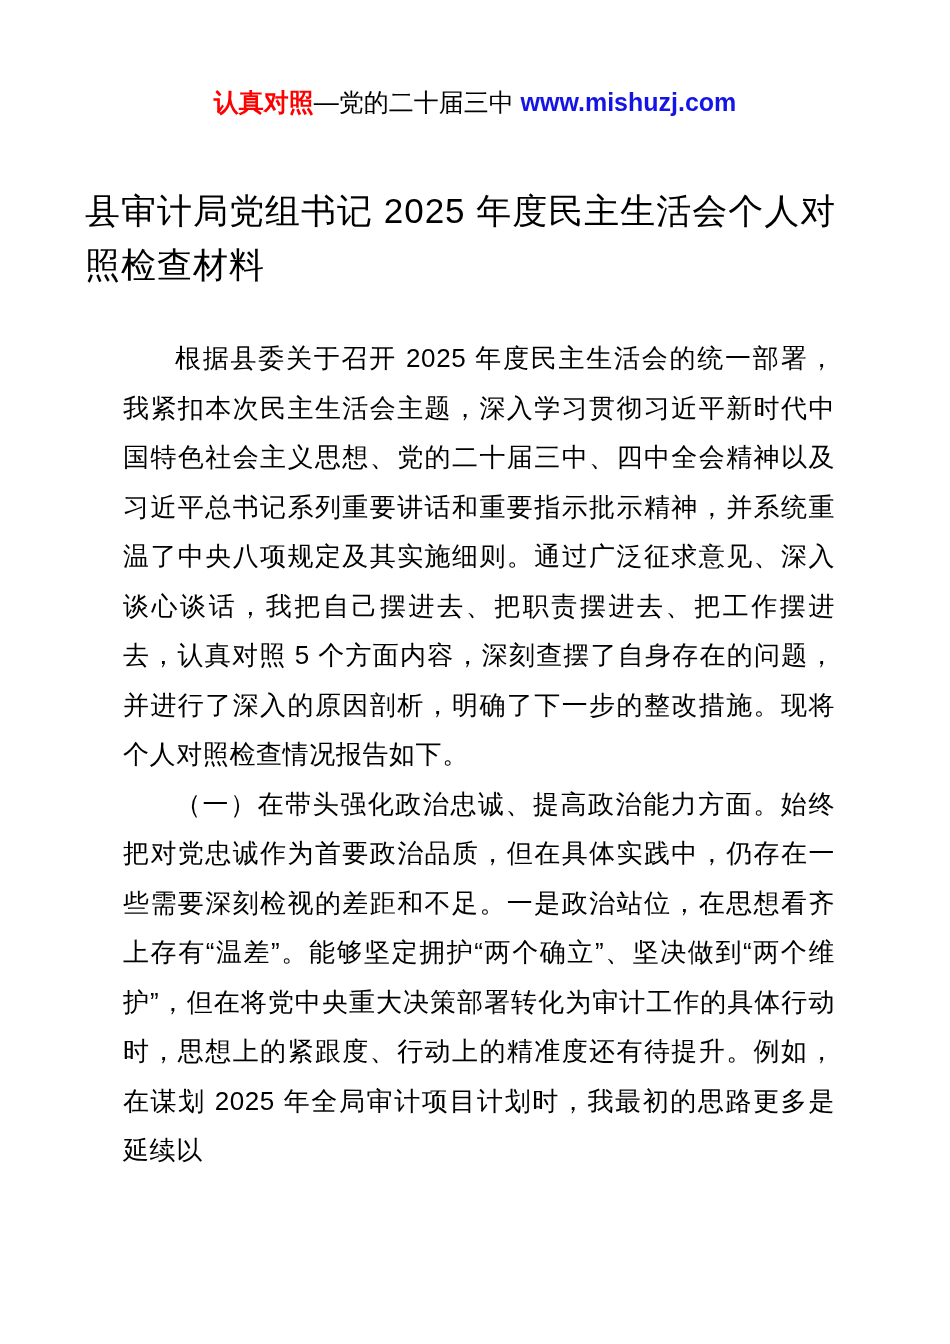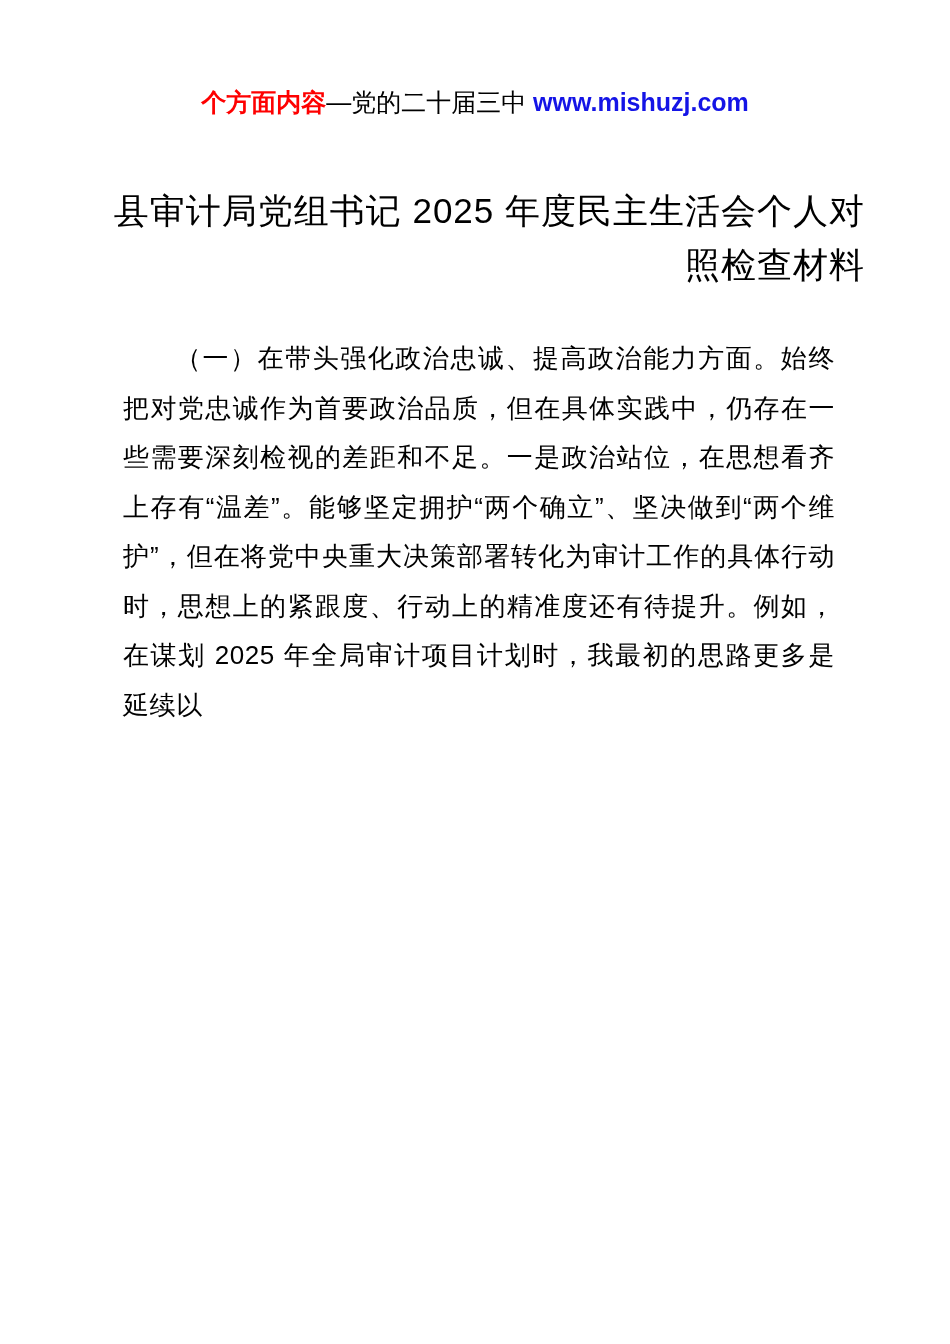--- a/index.html
+++ b/index.html
@@ -33,21 +33,21 @@
     color: #000000;
   }
   .banner .url {
     color: var(--url-color, #0000ee);
     font-weight: bold;
   }
   
   .doc-title {
     margin: 64px auto 0 auto;
     width: 780px;
-    text-align: right;
+    text-align: left;
     font-size: 35px;
     line-height: 54px;
     font-weight: 400;
     letter-spacing: 1px;
   }
   
   .content {
     width: 712px;
     margin: 42px 115px 0 123px;
   }
@@ -64,23 +64,24 @@
   .para .bold-run {
     font-weight: 400;
   }
 </style>
 </head>
 <body>
 
 <div class="page">
 
   <div class="banner">
-    <span class="brand">个方面内容</span><span class="dash">—</span><span class="tagline">党的二十届三中</span>
+    <span class="brand">认真对照</span><span class="dash">—</span><span class="tagline">党的二十届三中</span>
     <span class="url">www.mishuzj.com</span>
   </div>
 
   <div class="doc-title">县审计局党组书记 2025 年度民主生活会个人对照检查材料</div>
 
   <div class="content">
+    <p class="para">根据县委关于召开 2025 年度民主生活会的统一部署，我紧扣本次民主生活会主题，深入学习贯彻习近平新时代中国特色社会主义思想、党的二十届三中、四中全会精神以及习近平总书记系列重要讲话和重要指示批示精神，并系统重温了中央八项规定及其实施细则。通过广泛征求意见、深入谈心谈话，我把自己摆进去、把职责摆进去、把工作摆进去，认真对照 5 个方面内容，深刻查摆了自身存在的问题，并进行了深入的原因剖析，明确了下一步的整改措施。现将个人对照检查情况报告如下。</p>
     <p class="para"><span class="text-run">（一）在带头强化政治忠诚、提高政治能力方面。始终把对党忠诚作为首要政治品质，但在具体实践中，仍存在一些需要深刻检视的差距和不足。</span><span class="bold-run">一是</span><span class="text-run">政治站位，在思想看齐上存有“温差”。能够坚定拥护“两个确立”、坚决做到“两个维护”，但在将党中央重大决策部署转化为审计工作的具体行动时，思想上的紧跟度、行动上的精准度还有待提升。例如，在谋划 2025 年全局审计项目计划时，我最初的思路更多是延续以</span></p>
   </div>
 
 </div>
 
 </body></html>

